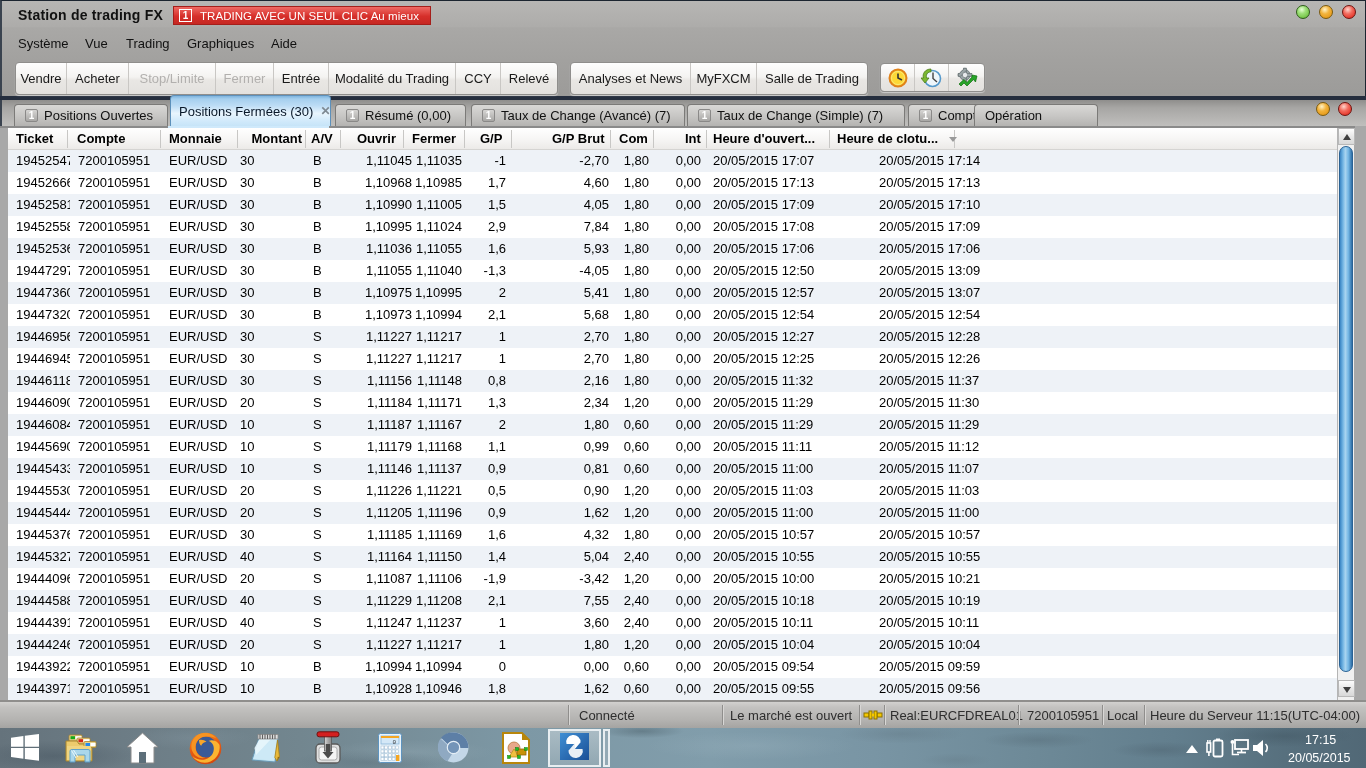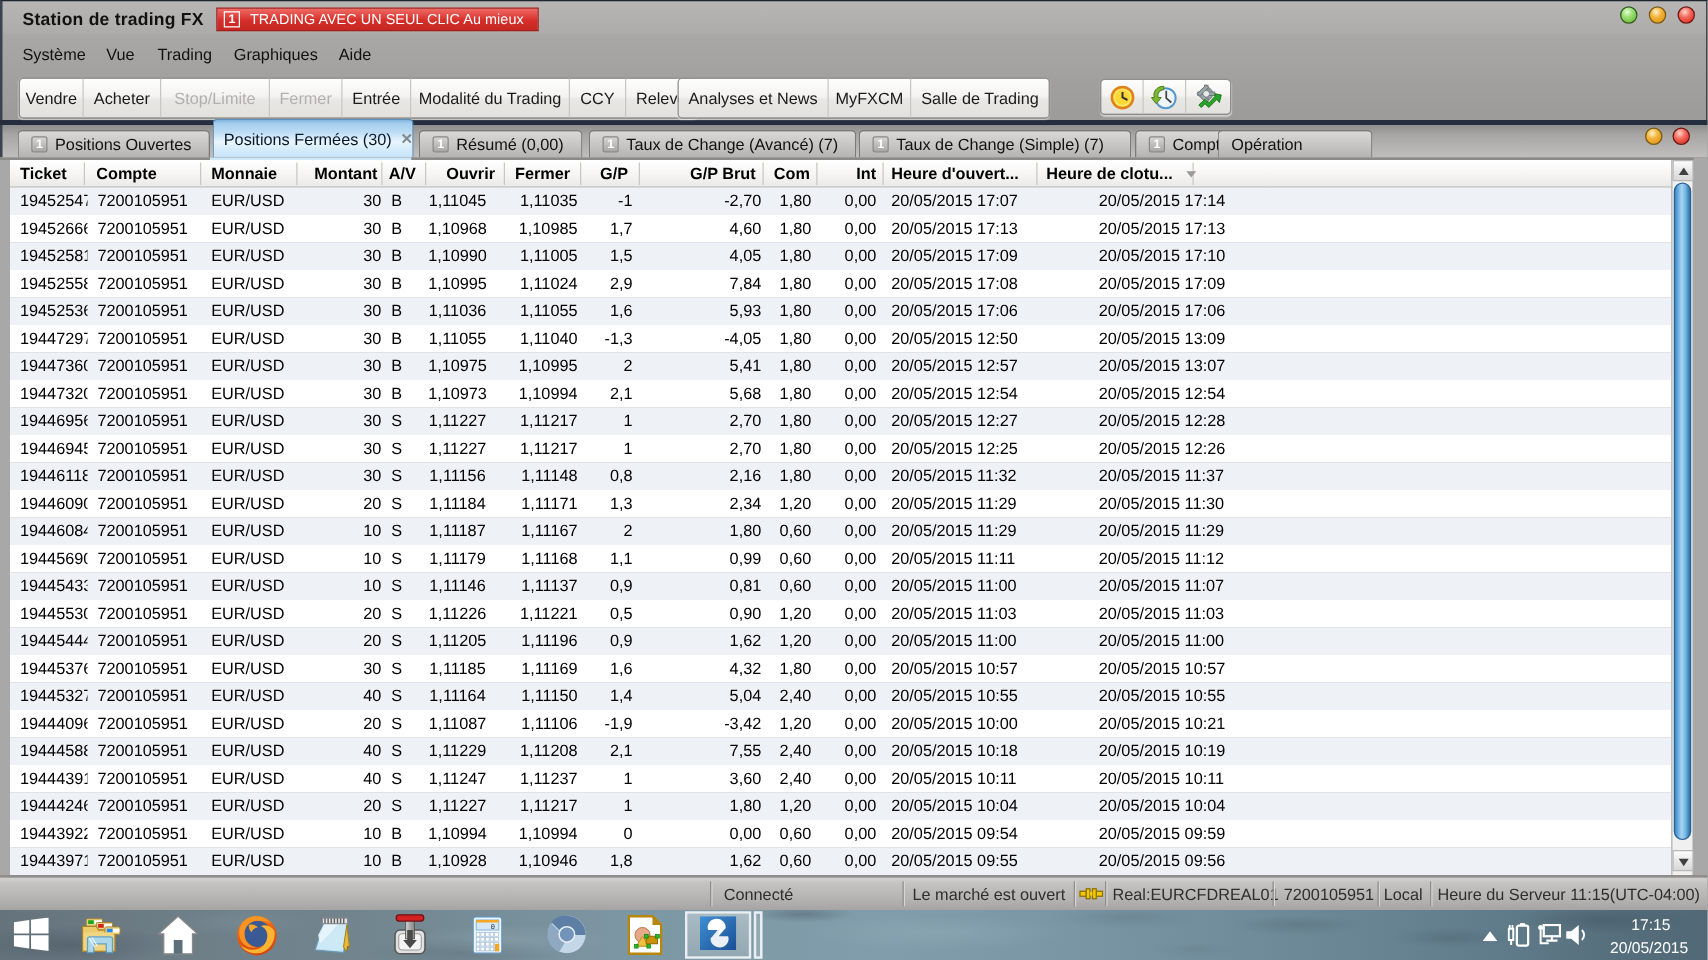--- a/index.html
+++ b/index.html
@@ -55,23 +55,23 @@
 #thead span{position:absolute;top:3px;white-space:nowrap}
 .hsep{position:absolute;top:2px;width:1px;height:18px;background:#c8c7c5}
 #sortarr{position:absolute;left:941px;top:9px;width:0;height:0;border-left:4px solid transparent;border-right:4px solid transparent;border-top:5px solid #9a9a9a}
 .row{position:absolute;left:8px;width:1329px;height:22px;font-size:13px;color:#000}
 .ro{background:#eef2f7}
 .re{background:#ffffff}
 .row span{position:absolute;top:3px;white-space:nowrap}
 .c-t{left:8px;width:54px;overflow:hidden}
 .c-cp{left:70px}
 .c-mo{left:161px}
-.c-mt{left:232px;width:65px;text-align:right}
+.c-mt{left:232px;width:65px;text-align:left}
 .c-av{left:305px}
-.c-ou{left:328px;width:60px;text-align:center}
+.c-ou{left:344px;width:60px;text-align:right}
 .c-fe{left:394px;width:60px;text-align:right}
 .c-gp{left:438px;width:60px;text-align:right}
 .c-gb{left:541px;width:60px;text-align:right}
 .c-co{left:581px;width:60px;text-align:right}
 .c-it{left:633px;width:60px;text-align:right}
 .c-ho{left:705px}
 .c-hc{left:871px}
 
 #vscroll{position:absolute;left:1337px;top:2px;width:17px;height:572px;background:#f0f0f0;border-left:1px solid #b5b5b5}
 .sbtn{position:absolute;left:0px;width:17px;height:17px;background:linear-gradient(#fdfdfd,#e8e8e8 50%,#d8d8d8);border:1px solid #b8b8b8}
@@ -134,21 +134,21 @@
 <div class="tbgrp" style="left:15px">
  <div class="tbb" style="width:51px">Vendre</div>
  <div class="tbb" style="width:62px">Acheter</div>
  <div class="tbb dis" style="width:87px">Stop/Limite</div>
  <div class="tbb dis" style="width:58px">Fermer</div>
  <div class="tbb" style="width:55px">Entrée</div>
  <div class="tbb" style="width:127px">Modalité du Trading</div>
  <div class="tbb" style="width:45px">CCY</div>
  <div class="tbb" style="width:56px">Relevé</div>
 </div>
-<div class="tbgrp" style="left:542px">
+<div class="tbgrp" style="left:570px">
  <div class="tbb" style="width:120px">Analyses et News</div>
  <div class="tbb" style="width:66px">MyFXCM</div>
  <div class="tbb" style="width:110px">Salle de Trading</div>
 </div>
 <div class="tbgrp" style="left:880px;top:63px;height:29px">
  <div class="tbb" style="width:34px">
       <svg width="20" height="20" viewBox="0 0 20 20">
         <circle cx="10" cy="10" r="8.5" fill="#fdd835" stroke="#e0821a" stroke-width="2"></circle>
         <circle cx="10" cy="10" r="6.5" fill="none" stroke="#fbe87a" stroke-width="1"></circle>
         <path d="M10 5.5 L10 10 L14 12" stroke="#333" stroke-width="1.6" fill="none"></path>

